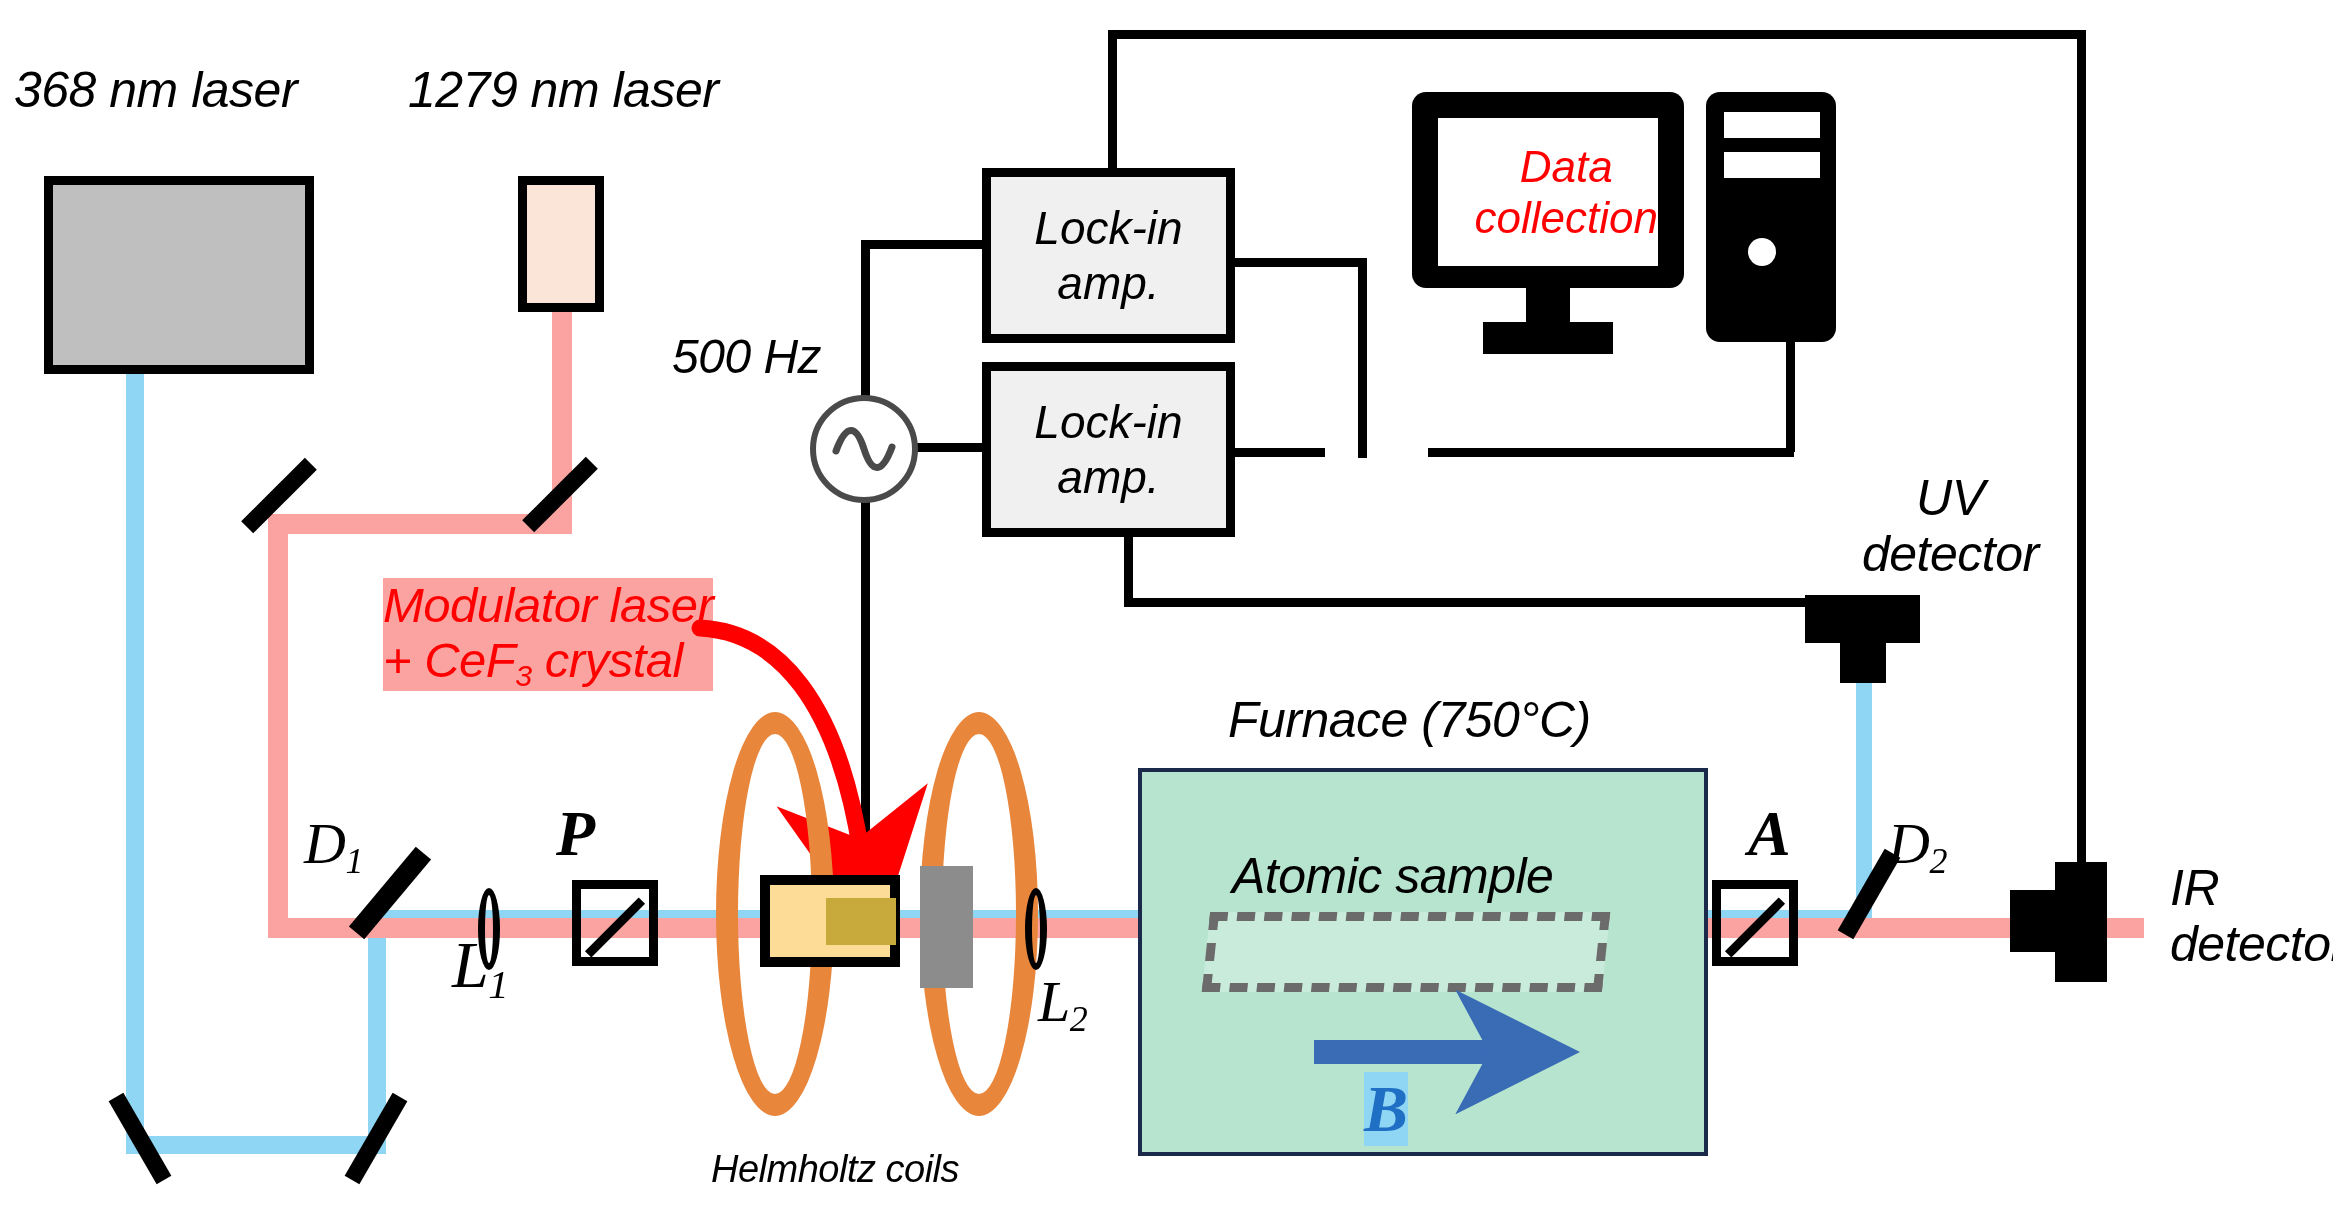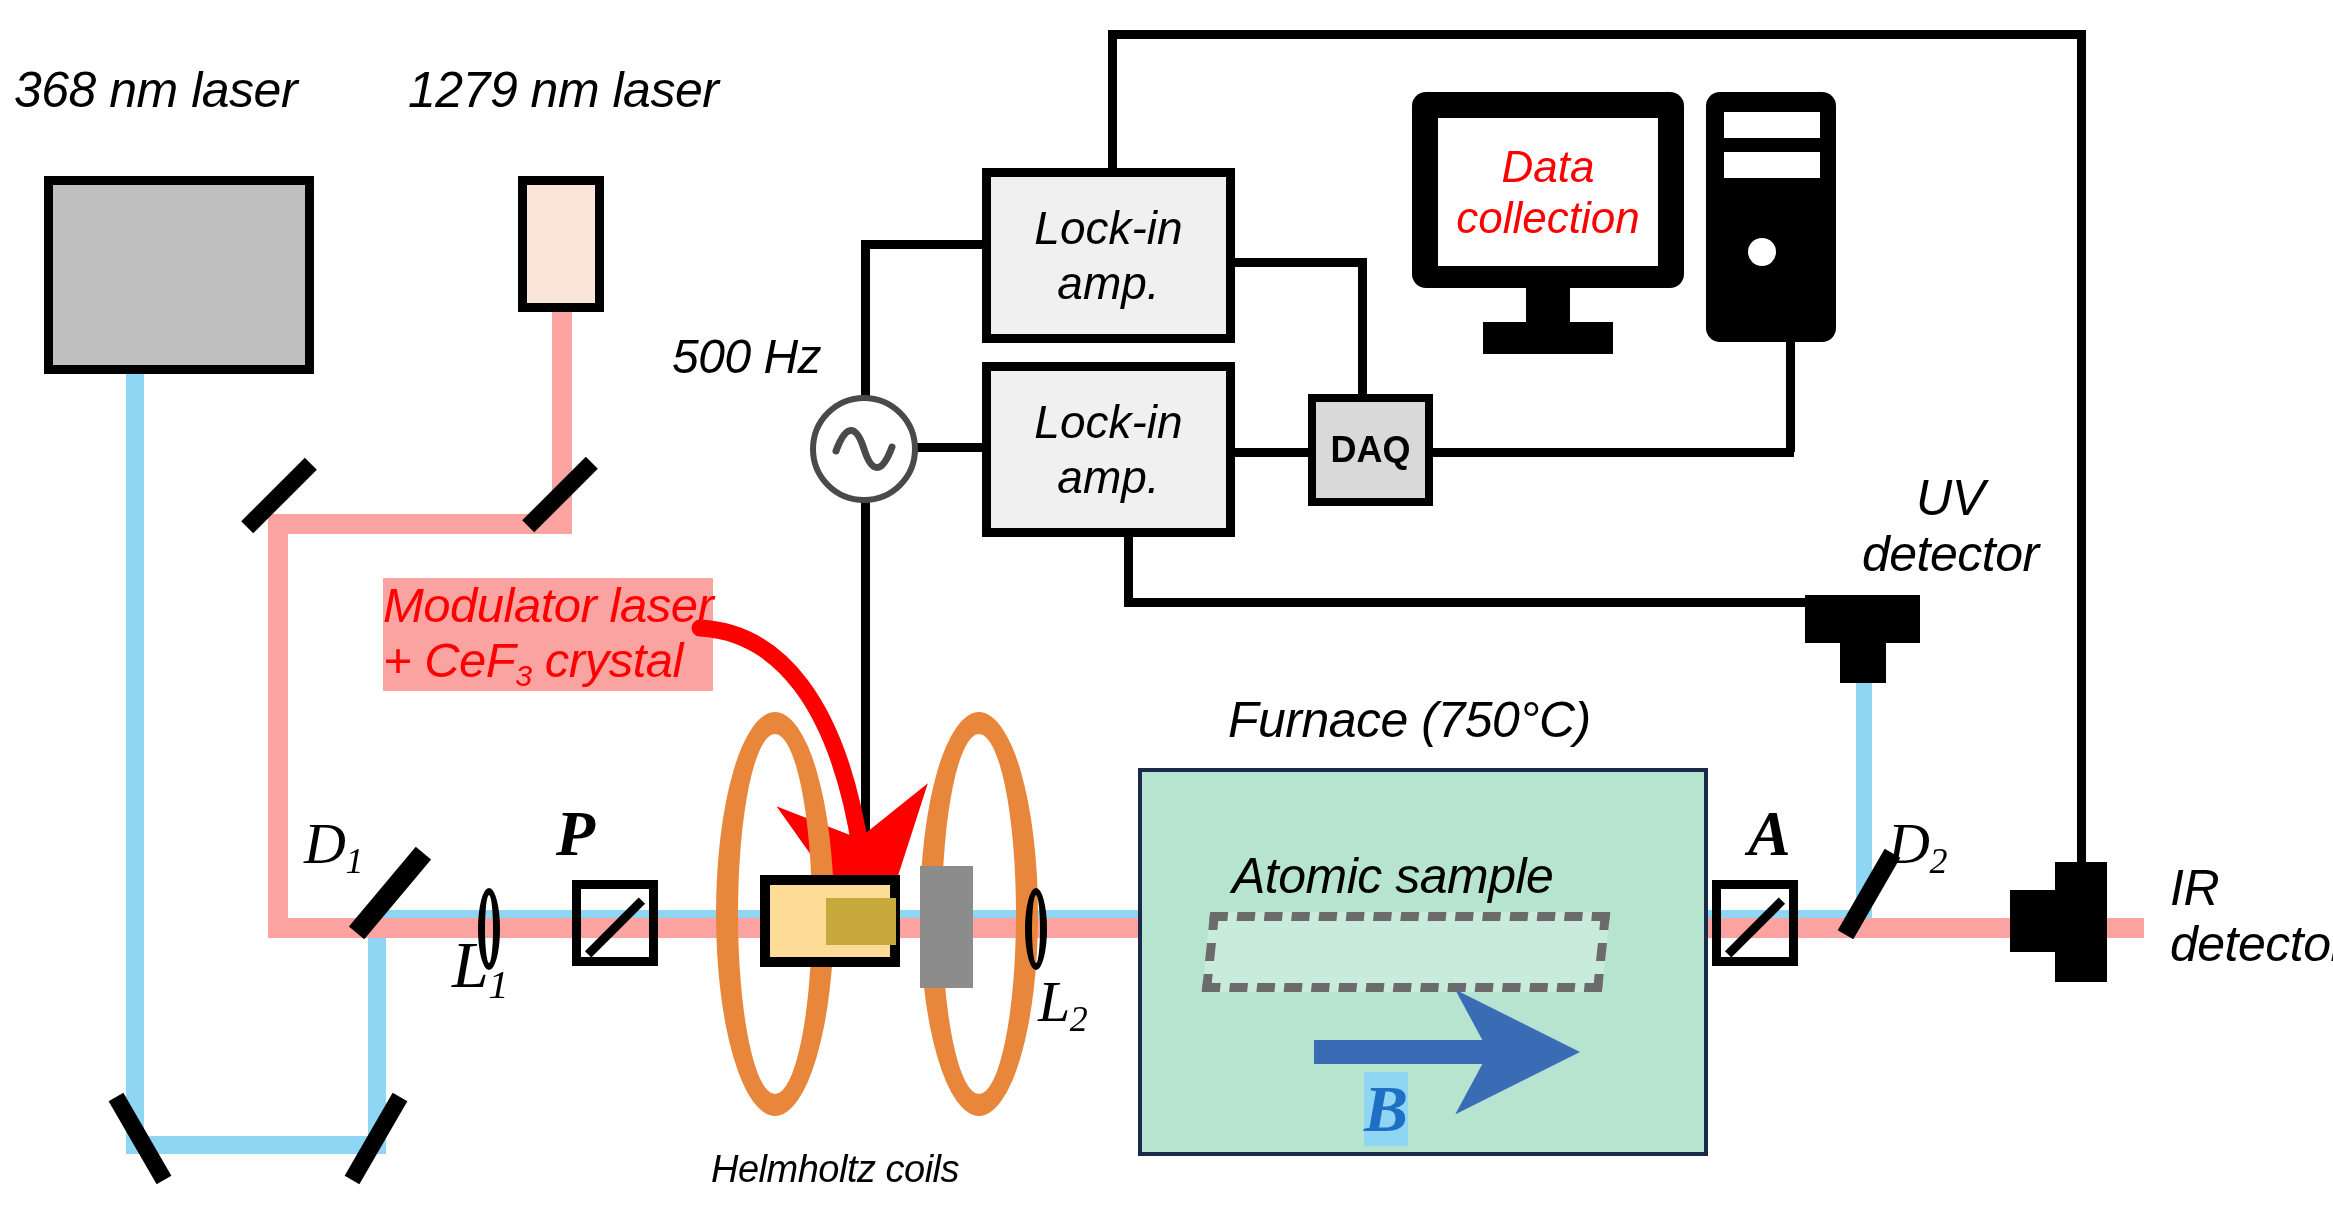--- a/index.html
+++ b/index.html
@@ -105,21 +105,21 @@
   }
 
   
   .detHead{position:absolute;background:#000;}
   .detStem{position:absolute;background:#000;}
 
   
   .monBezel{position:absolute;background:#000;border-radius:14px;}
   .monScreen{
     position:absolute;background:#fff;display:flex;align-items:center;
-    justify-content:center;text-align:center;
+    justify-content:flex-end;text-align:center;
   }
   .monScreen .t{
     color:#ff0000;font-style:italic;font-size:44px;line-height:1.16;
     font-family:"Liberation Sans","DejaVu Sans",sans-serif;
   }
   .monNeck{position:absolute;background:#000;}
   .monFoot{position:absolute;background:#000;}
   .tower{position:absolute;background:#000;border-radius:14px;}
   .towerSlot{position:absolute;background:#fff;}
   .towerDot{position:absolute;background:#fff;border-radius:50%;}
@@ -181,23 +181,20 @@
     </div>
   </div>
 
   <div class="instbox" style="left:982px;top:362px;width:253px;height:175px;">
     <div class="t">
       <span>Lock-in</span><br>
       <span>amp.</span>
     </div>
   </div>
 
-  <div class="daqbox" style="left:1308px;top:394px;width:125px;height:112px;">
-    <div class="t">DAQ</div>
-  </div>
 
   <div class="monBezel" style="left:1412px;top:92px;width:272px;height:196px;"></div>
   <div class="monScreen" style="left:1438px;top:118px;width:220px;height:148px;">
     <div class="t">
       <span>Data</span><br>
       <span>collection</span>
     </div>
   </div>
   <div class="monNeck" style="left:1526px;top:288px;width:44px;height:38px;"></div>
   <div class="monFoot" style="left:1483px;top:322px;width:130px;height:32px;"></div>

